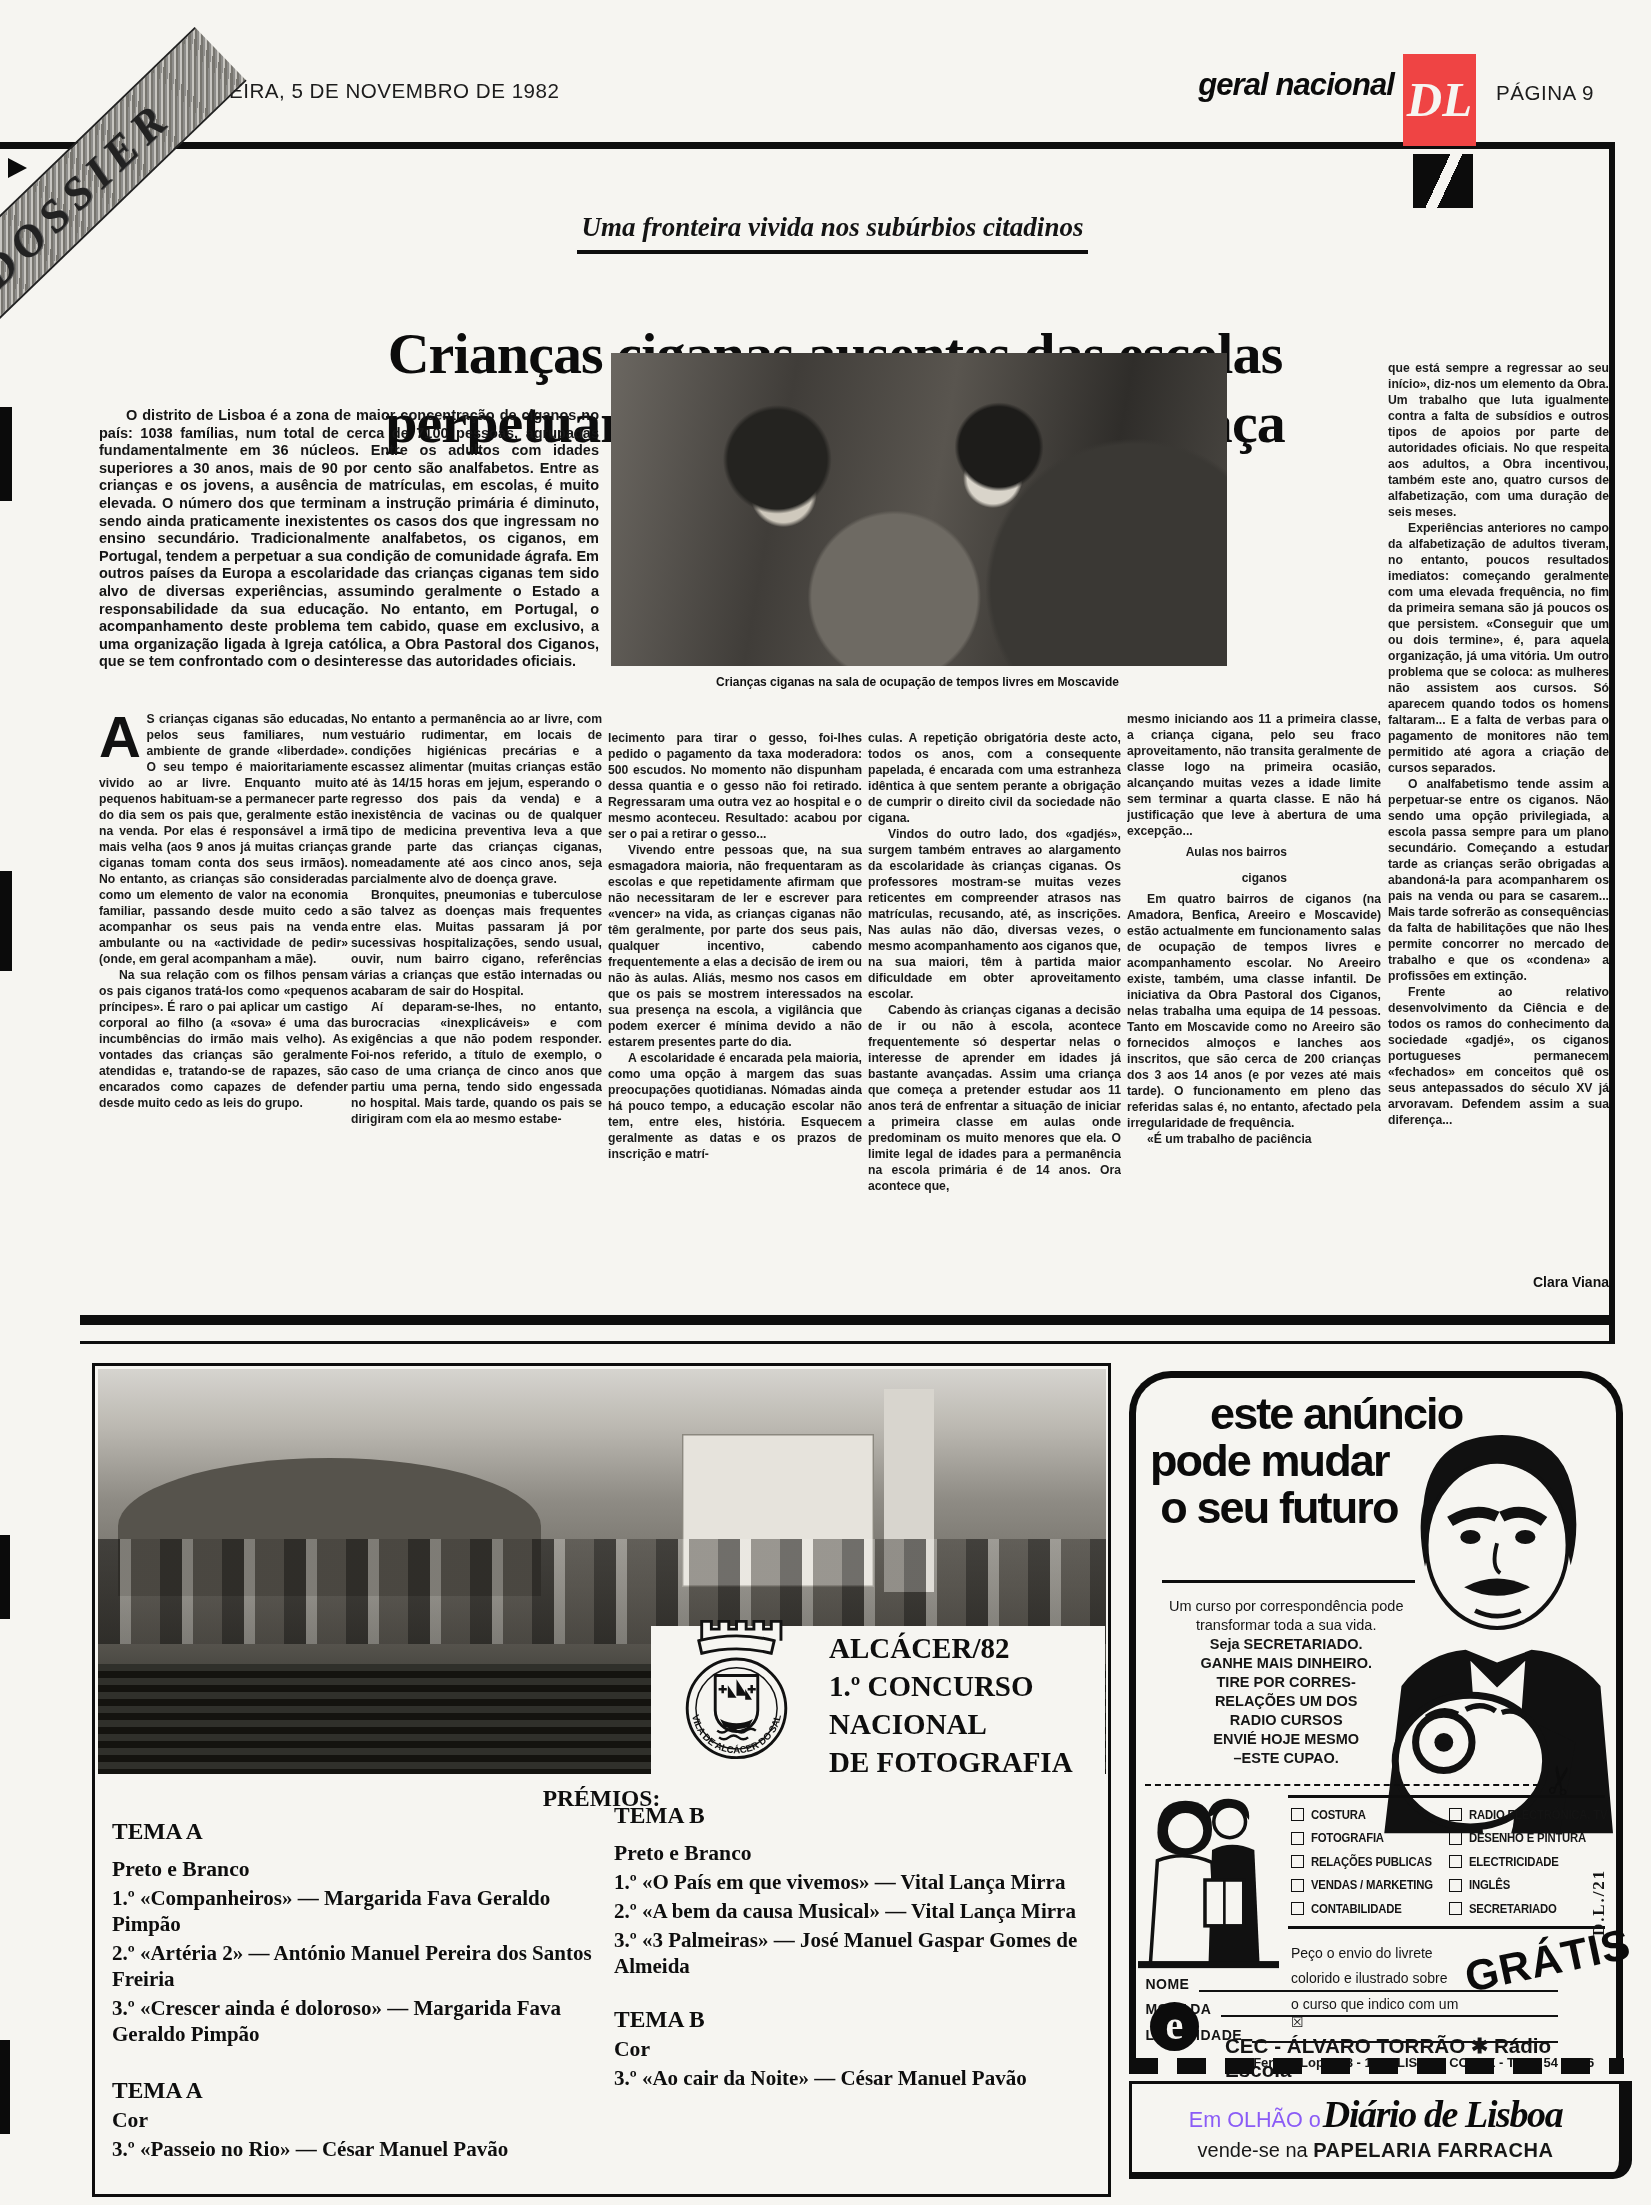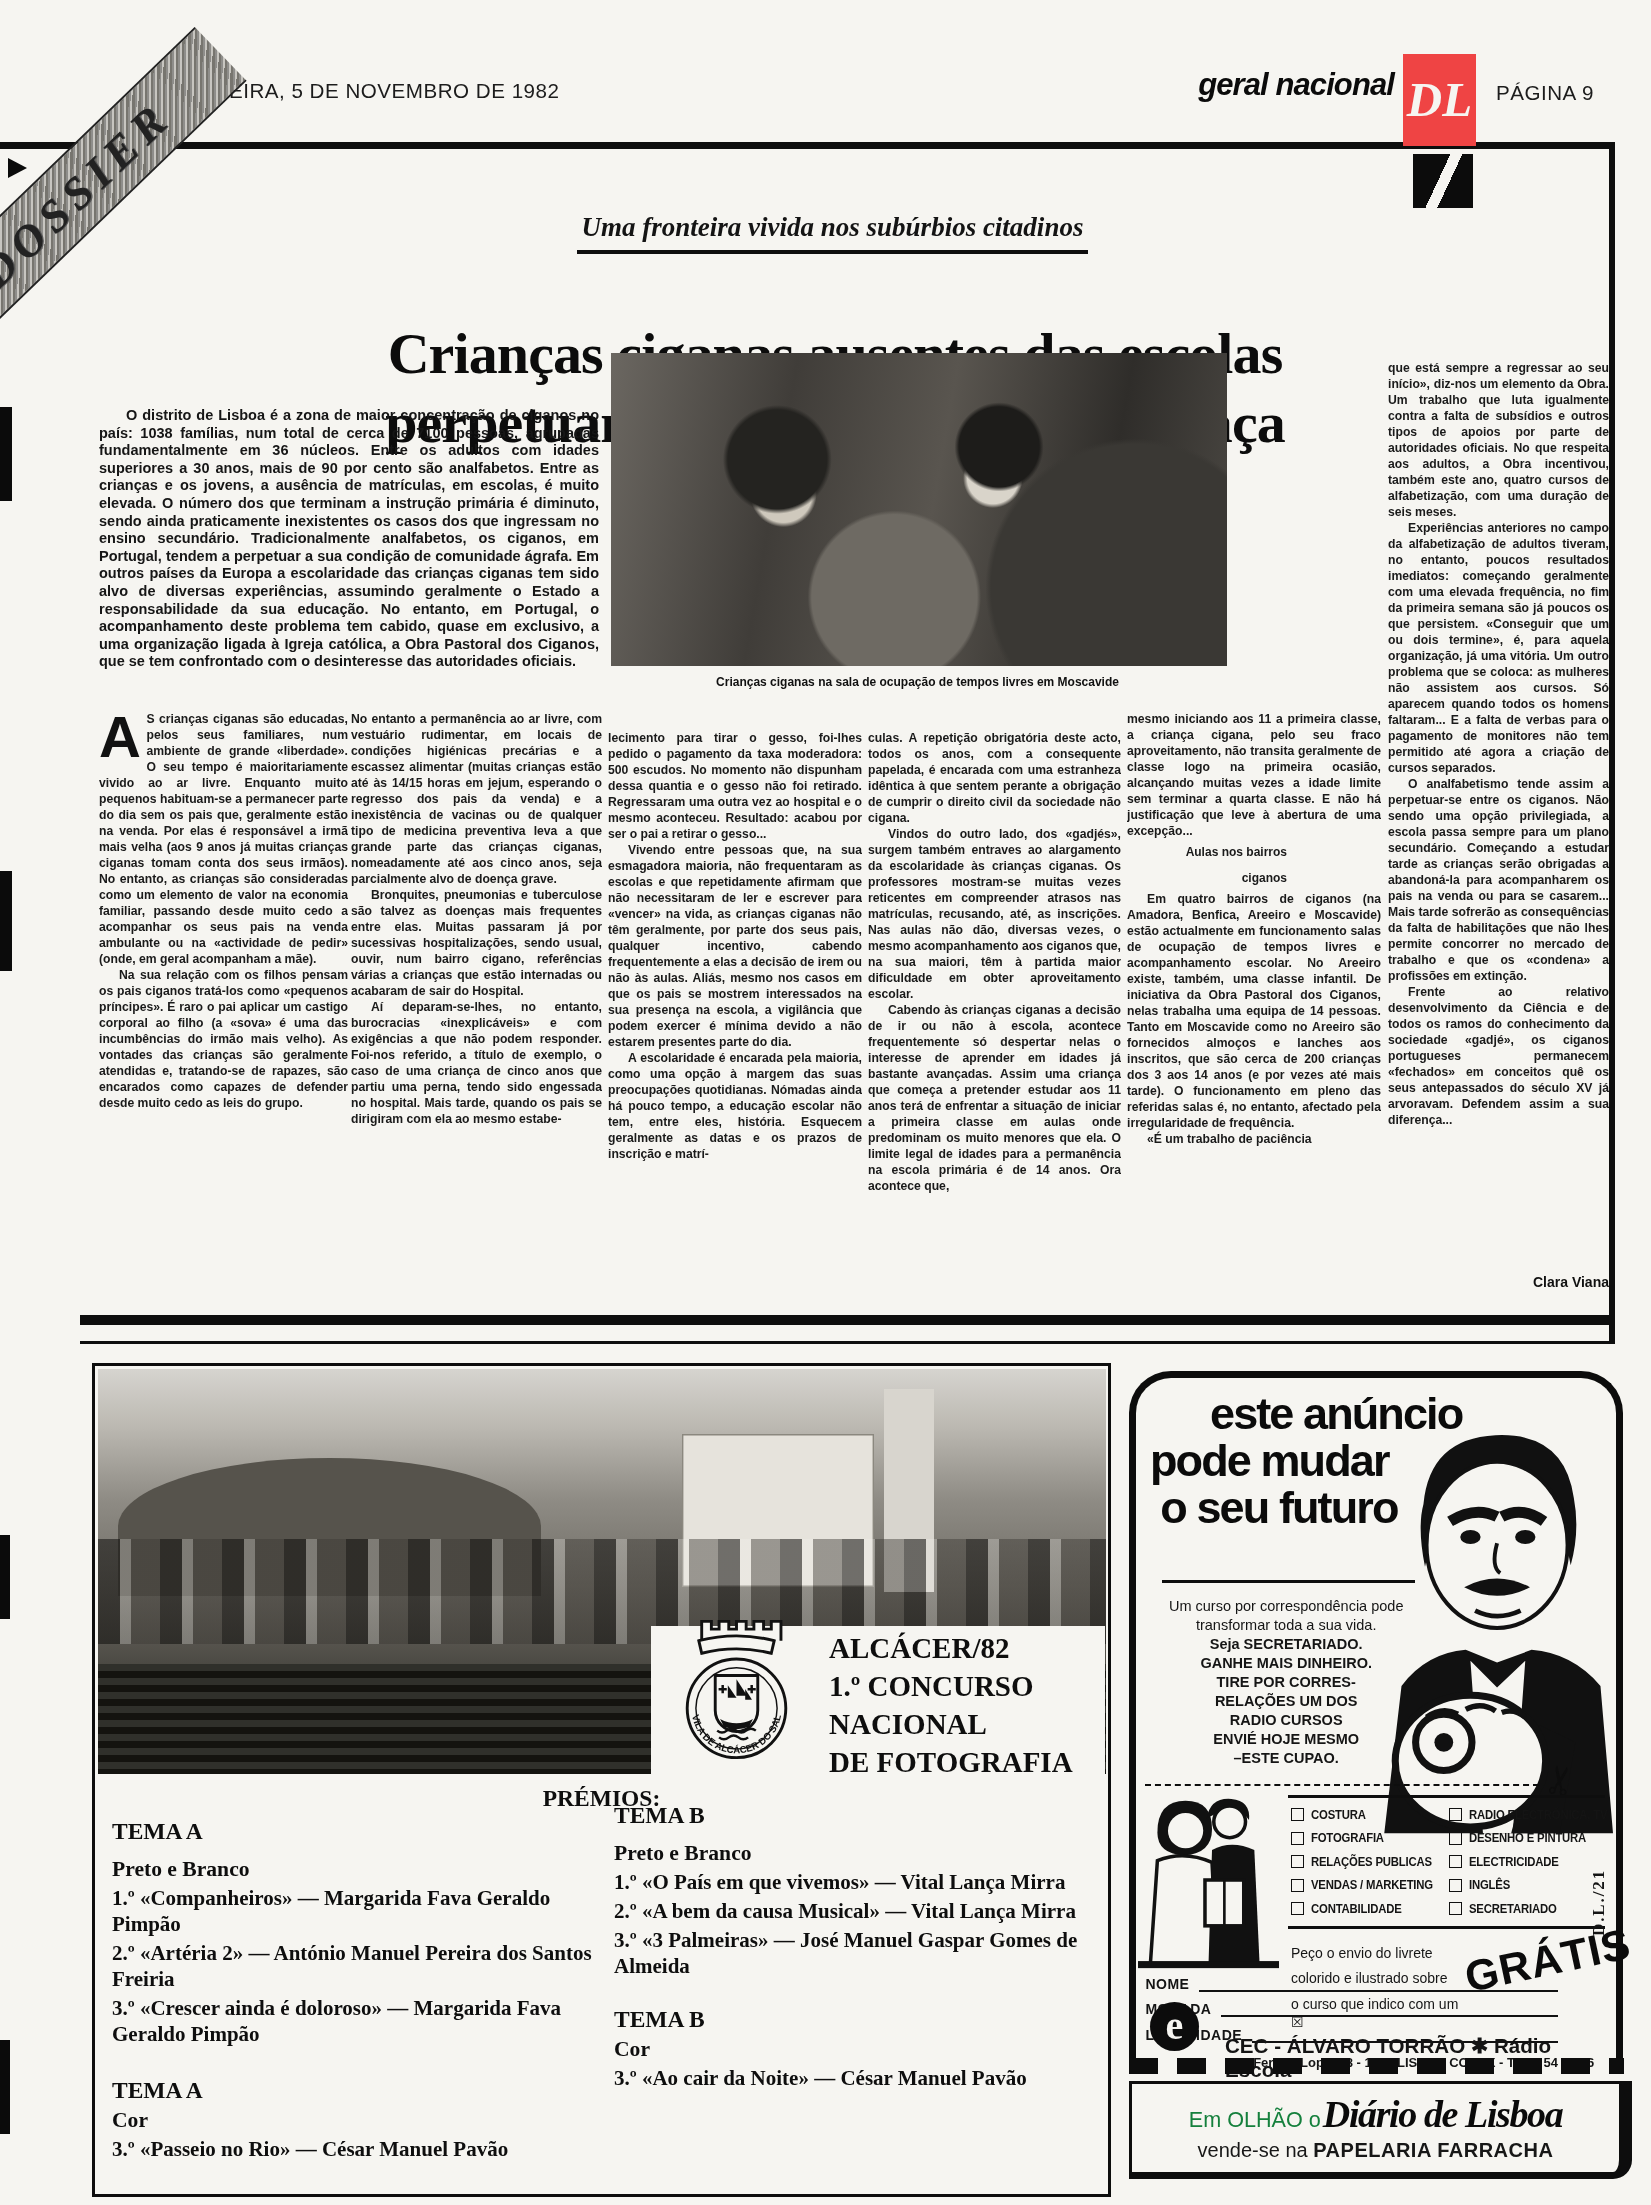--- a/index.html
+++ b/index.html
@@ -68,21 +68,21 @@
   .field-line{flex:1;border-bottom:2.3px solid #111;height:16px;}
   .cec-logo{width:49px;height:49px;border-radius:50%;background:#0c0c0c;color:#f6f5f1;text-align:center;
     font-family:"Liberation Serif",serif;font-weight:700;font-size:40px;line-height:47px;}
   .cec-brand{font-size:20.6px;font-weight:700;letter-spacing:0px;}
   .cec-addr{font-size:13px;font-weight:700;}
   .dlcode{writing-mode:vertical-rl;transform:rotate(180deg);font-family:"Liberation Serif",serif;
     font-weight:700;font-size:17px;letter-spacing:1.9px;}
   .dashes{background:repeating-linear-gradient(90deg,#0d0d0d 0 29px,rgba(0,0,0,0) 29px 48px);}
   
   #olhao-box{border:3.8px solid #0d0d0d;border-right-width:13px;border-bottom-width:7.5px;border-radius:0 0 19px 0;}
-  .olhao-prefix{font-size:21.6px;color:#15803d;}
+  .olhao-prefix{font-size:21.6px;color:#8b5cf6;}
   .olhao-brand{font-family:"Liberation Serif",serif;font-weight:700;font-style:italic;font-size:38px;letter-spacing:-1.4px;color:#0a0a0a;}
   .olhao-l2{font-size:20px;color:#171717;}
   .olhao-l2 b{letter-spacing:0.5px;}
   .scissors{font-size:39px;transform:rotate(-80deg);display:inline-block;color:#0d0d0d;}
   .artifact{background:#0b0b0b;}
 </style>
 </head>
 <body>
 
 <div id="page">

